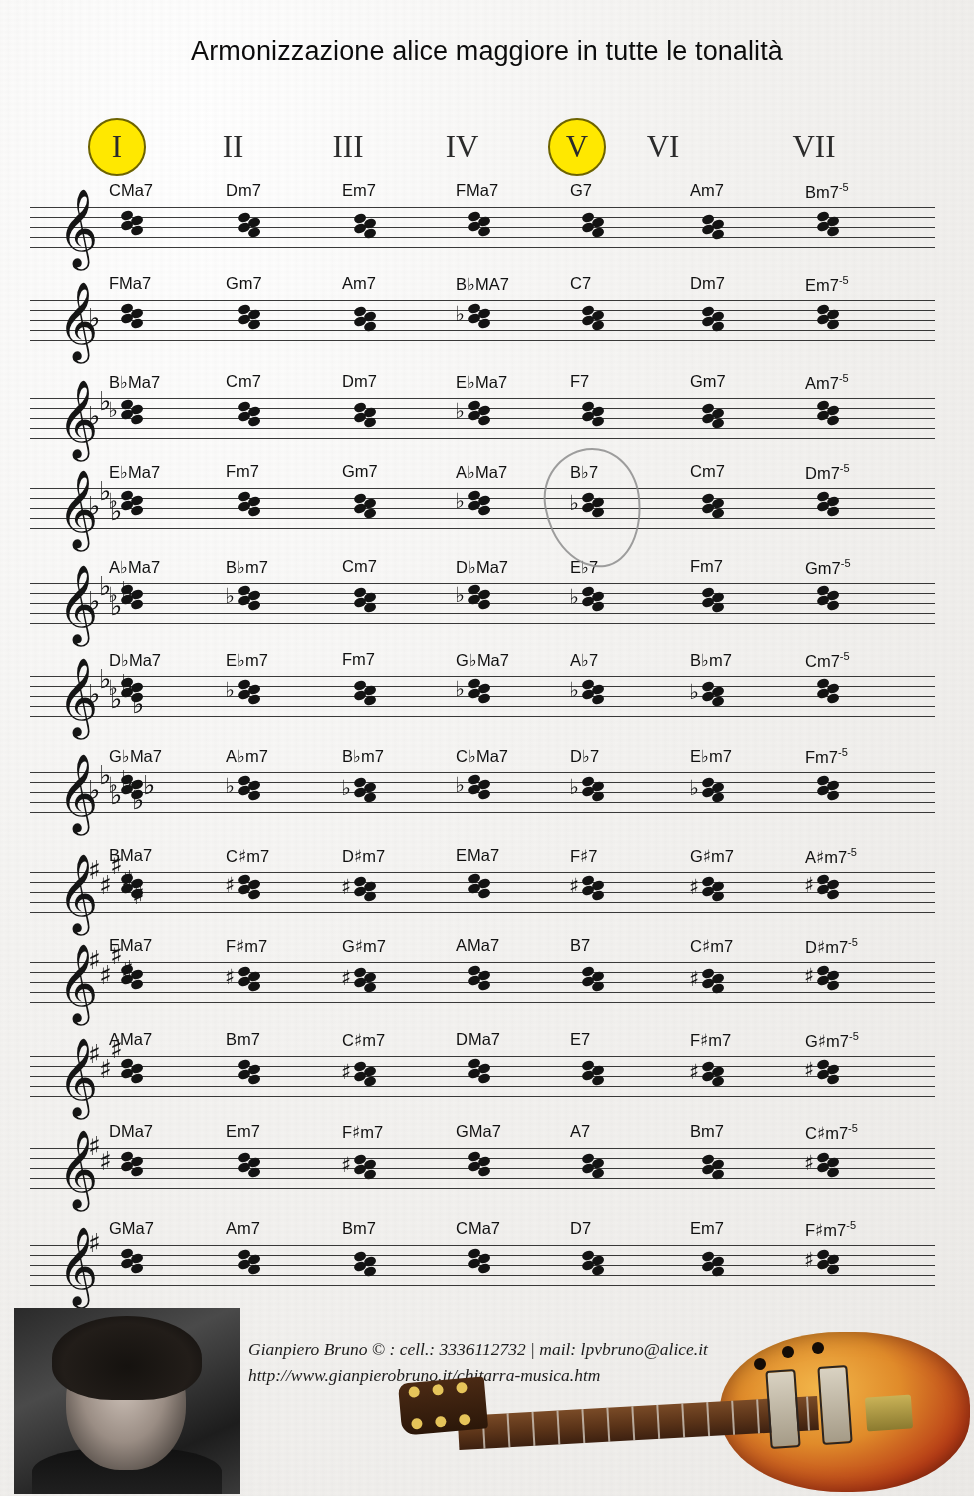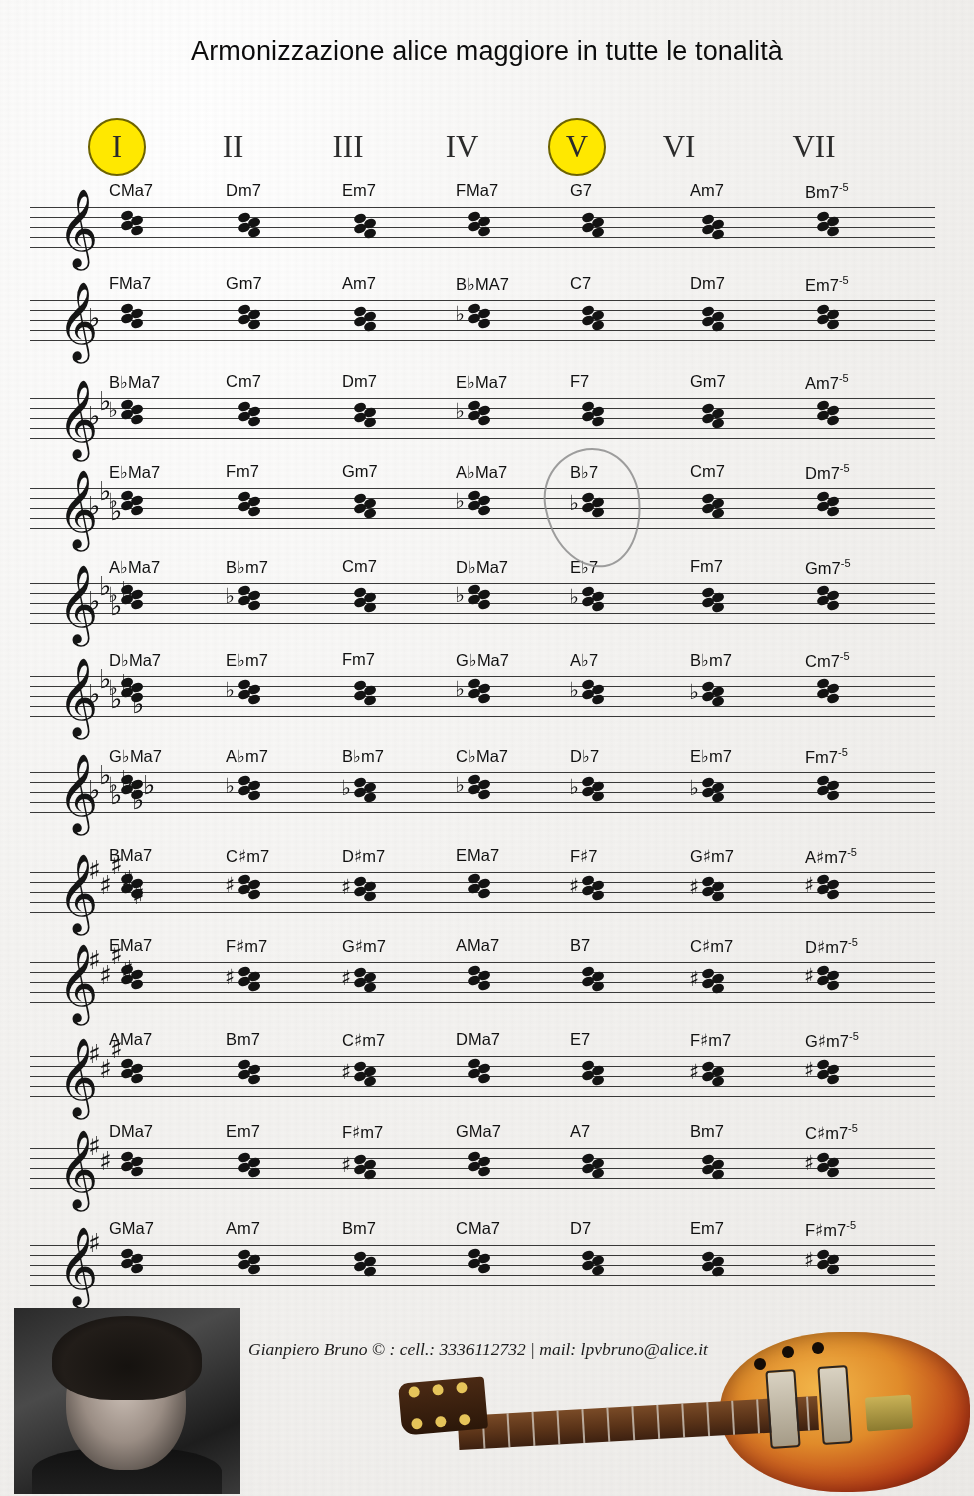--- a/index.html
+++ b/index.html
@@ -135,21 +135,21 @@
 <div class="paper"></div>
 
 <div id="title">Armonizzazione alice maggiore in tutte le tonalità</div>
 
 <div id="numerals">
     <div class="numeral" style="left: 82px;"><div class="circle" style="background: rgb(255, 232, 0);"></div><span>I</span></div>
     <div class="numeral" style="left: 198px;"><span>II</span></div>
     <div class="numeral" style="left: 313px;"><span>III</span></div>
     <div class="numeral" style="left: 427px;"><span>IV</span></div>
     <div class="numeral" style="left: 542px;"><div class="circle" style="background: rgb(255, 232, 0);"></div><span>V</span></div>
-    <div class="numeral" style="left: 644px;"><span>VI</span></div>
+    <div class="numeral" style="left: 628px;"><span>VI</span></div>
     <div class="numeral" style="left: 779px;"><span>VII</span></div>
   </div>
 
 <div id="staves">
     <div class="system" style="top: 207px; height: 78px;">
       <div class="staff">
         <div class="line" style="top: 0px;"></div>
         <div class="line" style="top: 10px;"></div>
         <div class="line" style="top: 20px;"></div>
         <div class="line" style="top: 30px;"></div>
@@ -932,20 +932,21 @@
 <div id="annot-circle"></div>
 
 <div id="footer">
   <div id="photo">
     <div class="body"></div>
     <div class="face"></div>
     <div class="hair"></div>
   </div>
   <div id="credit">
     <div>Gianpiero Bruno © : cell.: 3336112732 | mail: lpvbruno@alice.it</div>
+    <div>http://www.gianpierobruno.it/chitarra-musica.htm</div>
   </div>
   <div id="guitar">
     <div class="g-body">
       <div class="g-fhole" style="left:34px;top:26px;"></div>
       <div class="g-fhole" style="left:62px;top:14px;"></div>
       <div class="g-fhole" style="left:92px;top:10px;"></div>
     </div>
     <div class="g-neck">
         <div class="g-fret" style="left: 24px;"></div>
         <div class="g-fret" style="left: 49px;"></div>

